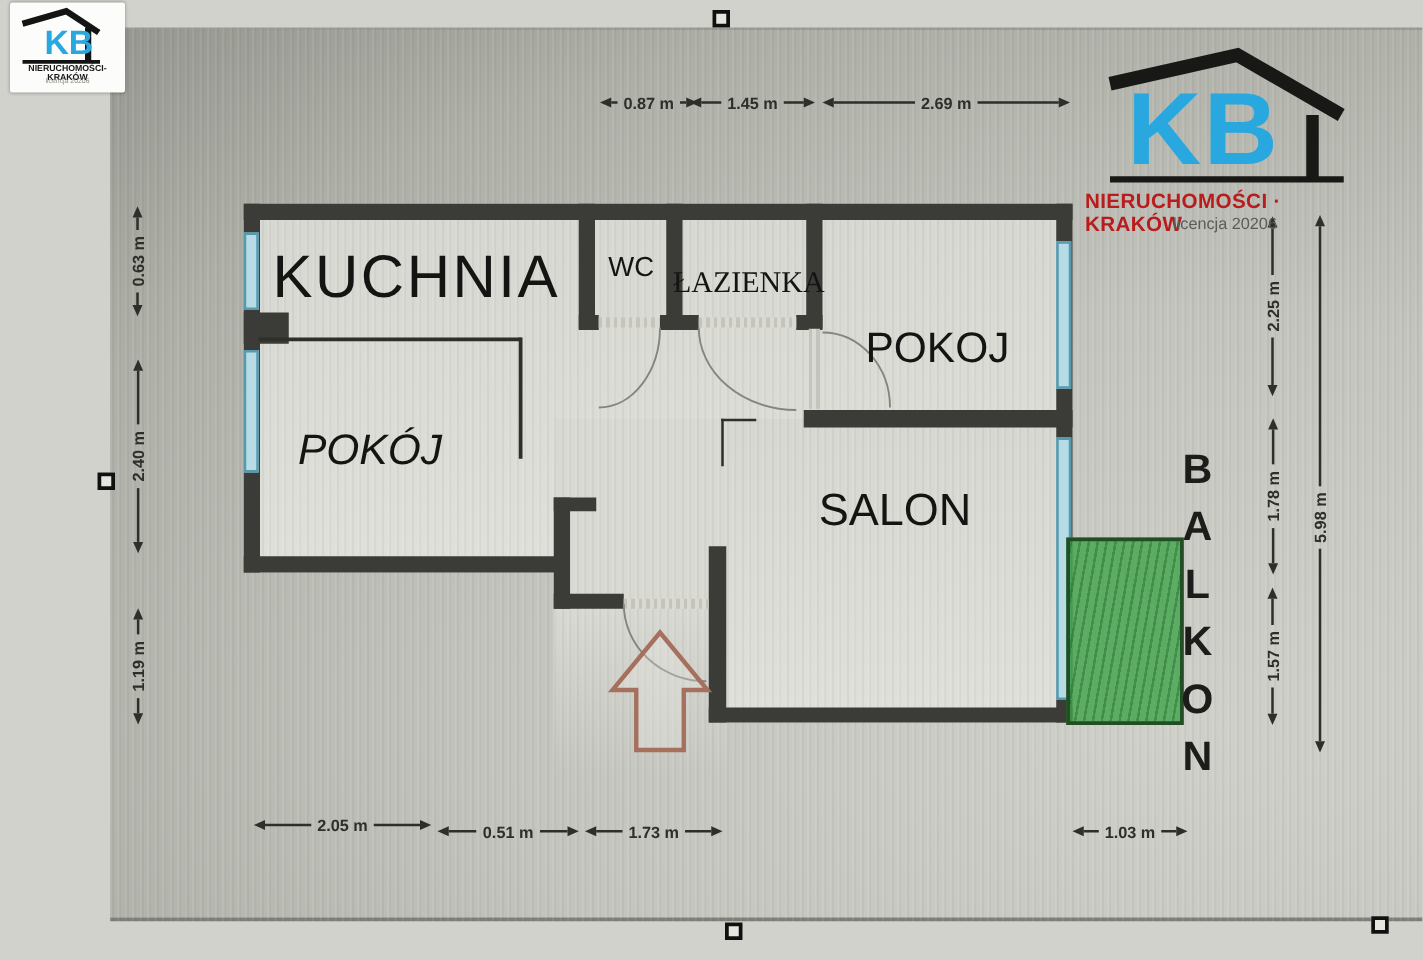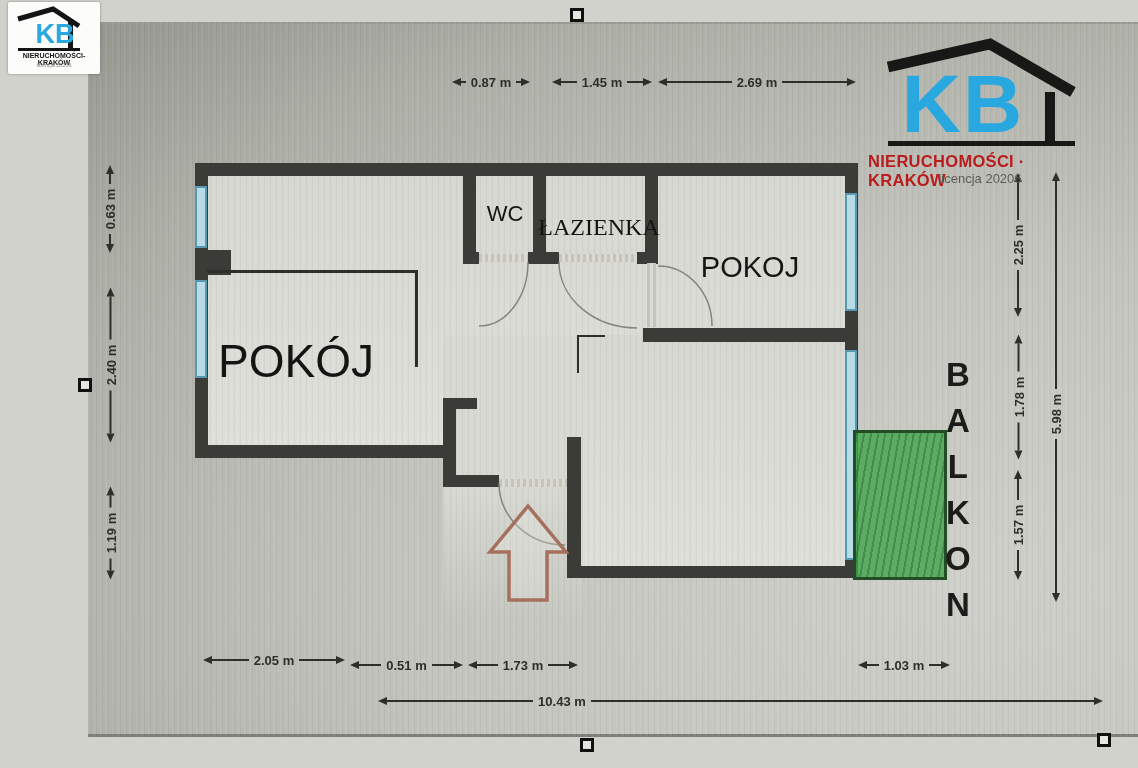--- a/index.html
+++ b/index.html
@@ -20,22 +20,22 @@
   .thr{position:absolute;background:repeating-linear-gradient(90deg,#c4c4bd 0 3px,#dadad3 3px 6px);}
   .tln{position:absolute;background:#2e2e2a;}
   .balcony{background:rgba(64,164,74,0.8);border:3px solid #234d25;box-sizing:border-box;}
   .balcony::after{content:"";position:absolute;inset:0;
         background:repeating-linear-gradient(100deg, rgba(18,88,28,0.35) 0 2px, transparent 2px 7px);}
 
   .room-label{position:absolute;transform:translate(-50%,-50%);color:#141412;white-space:nowrap;}
   #lbl-kitchen{left:333px;top:222px;font-size:48px;letter-spacing:2px;}
   #lbl-wc{left:505px;top:214px;font-size:22px;}
   #lbl-bath{left:599px;top:227px;font-size:24px;font-family:Liberation Serif, serif;}
-  #lbl-room-right{left:750px;top:267px;font-size:29px;}
-  #lbl-room-left{left:296px;top:361px;font-size:46px;}
+  #lbl-room-right{left:750px;top:279px;font-size:34px;}
+  #lbl-room-left{left:296px;top:361px;font-size:34px;font-style:italic;}
   #lbl-living{left:716px;top:408px;font-size:36px;}
   #lbl-balkon{position:absolute;left:945px;top:352px;font-weight:bold;font-size:33px;line-height:46px;
               white-space:pre;text-align:center;color:#1c1c1a;}
 
   
   .dim{position:absolute;display:flex;align-items:center;height:16px;color:#2e2e2a;}
   .dim .ln{flex:1;height:0;border-top:2px solid #2e2e2a;}
   .dim .ah{width:0;height:0;border-top:4px solid transparent;border-bottom:4px solid transparent;flex:none;}
   .dim .ah.l{border-right:9px solid #2e2e2a;}
   .dim .ah.r{border-left:9px solid #2e2e2a;}
@@ -119,32 +119,34 @@
   <div class="abs balcony" style="left:853px;top:430px;width:94px;height:150px"></div>
 
   <svg class="overlay" width="1138" height="768" viewBox="0 0 1138 768">
     <path class="arc" d="M528,262 A49,64 0 0 1 479,326"></path>
     <path class="arc" d="M559,262 A78,66 0 0 0 637,328"></path>
     <path class="arc" d="M658,266 A54,60 0 0 1 712,326"></path>
     <path class="arc" d="M499,483 A66,62 0 0 0 565,545"></path>
     <path class="entry-arrow" d="M528,506 L566,552 L547,552 L547,600 L509,600 L509,552 L490,552 Z"></path>
   </svg>
 
+  <div class="room-label" id="lbl-kitchen">KUCHNIA</div>
   <div class="room-label" id="lbl-wc">WC</div>
   <div class="room-label" id="lbl-bath">ŁAZIENKA</div>
   <div class="room-label" id="lbl-room-right">POKOJ</div>
   <div class="room-label" id="lbl-room-left">POKÓJ</div>
+  <div class="room-label" id="lbl-living">SALON</div>
   <div id="lbl-balkon">B
 A
 L
 K
 O
 N</div>
 
-  <div class="dim" style="left:452px;top:74px;width:78px">
+  <div class="dim" style="left:480px;top:74px;width:78px">
       <i class="ah l"></i>
       <i class="ln"></i>
       <b class="lb">0.87 m</b>
       <i class="ln"></i>
       <i class="ah r"></i>
     </div>
   <div class="dim" style="left:552px;top:74px;width:100px">
       <i class="ah l"></i>
       <i class="ln"></i>
       <b class="lb">1.45 m</b>
@@ -229,27 +231,20 @@
       <i class="ln"></i>
       <b class="lb">1.73 m</b>
       <i class="ln"></i>
       <i class="ah r"></i>
     </div>
   <div class="dim" style="left:858px;top:657px;width:92px">
       <i class="ah l"></i>
       <i class="ln"></i>
       <b class="lb">1.03 m</b>
       <i class="ln"></i>
-      <i class="ah r"></i>
-    </div>
-  <div class="dim" style="left:378px;top:693px;width:725px">
-      <i class="ah l"></i>
-      <i class="ln" style="flex:0.45"></i>
-      <b class="lb">10.43 m</b>
-      <i class="ln" style="flex:1.55"></i>
       <i class="ah r"></i>
     </div>
 
 
   <div class="abs logo-lg">
     <svg width="224" height="125" viewBox="0 0 224 125">
       <path d="M20,39 L122,16 L205,64" fill="none" stroke="#181816" stroke-width="11"></path>
       <rect x="177" y="64" width="10" height="53" fill="#181816"></rect>
       <rect x="20" y="113" width="187" height="5" fill="#181816"></rect>
     </svg>

